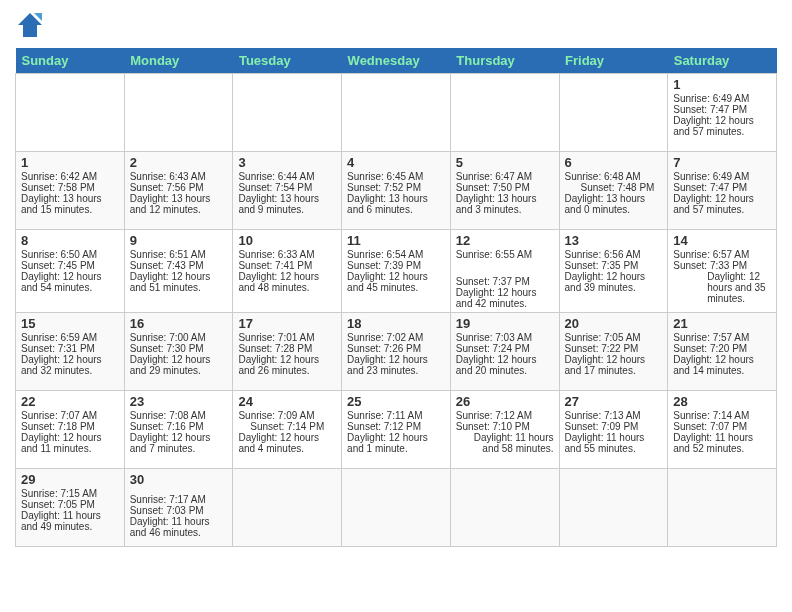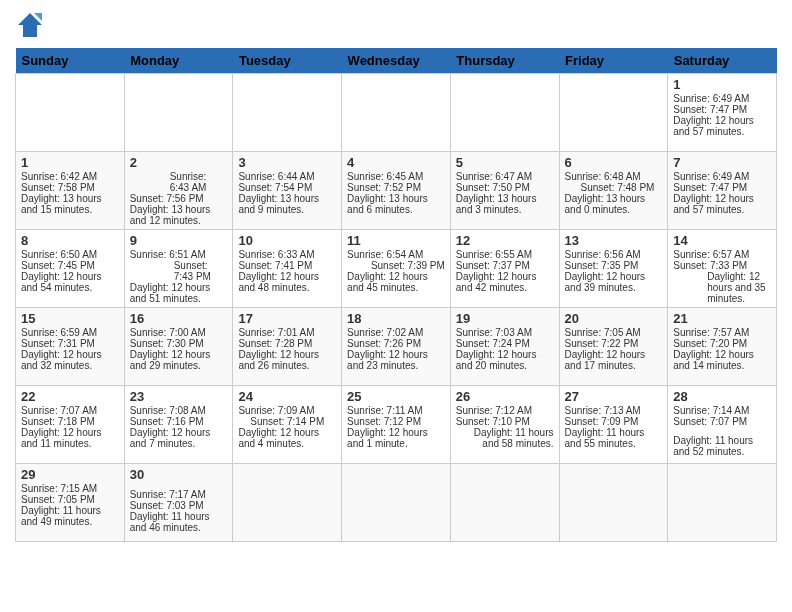--- a/index.html
+++ b/index.html
@@ -56,21 +56,21 @@
       font-size: 14px;
       color: #555;
     }
     table {
       width: 100%;
       border-collapse: collapse;
       table-layout: fixed;
     }
     th {
       background-color: #2a6db5;
-      color: #000000;
+      color: #86efac;
       text-align: left;
       padding: 5px 6px;
       font-size: 13px;
       font-weight: bold;
     }
     td {
       border: 1px solid #ccc;
       vertical-align: top;
       padding: 3px 5px;
       font-size: 10px;
@@ -146,21 +146,21 @@
         </tr>
         <tr>
           <td>
             <span class="day-num">1</span>
             <span style="display: block;">Sunrise: 6:42 AM</span>
             <span style="display: block;">Sunset: 7:58 PM</span>
             <span style="display: block;">Daylight: 13 hours and 15 minutes.</span>
           </td>
           <td>
             <span class="day-num">2</span>
-            <span style="display: block; margin-left: 40px;">Sunrise: 6:43 AM</span>
+            <span style="display: block;">Sunrise: 6:43 AM</span>
             <span style="display: block;">Sunset: 7:56 PM</span>
             <span style="display: block;">Daylight: 13 hours and 12 minutes.</span>
           </td>
           <td>
             <span class="day-num">3</span>
             <span style="display: block;">Sunrise: 6:44 AM</span>
             <span style="display: block;">Sunset: 7:54 PM</span>
             <span style="display: block;">Daylight: 13 hours and 9 minutes.</span>
           </td>
           <td>
@@ -191,39 +191,39 @@
         <tr>
           <td>
             <span class="day-num">8</span>
             <span style="display: block;">Sunrise: 6:50 AM</span>
             <span style="display: block;">Sunset: 7:45 PM</span>
             <span style="display: block;">Daylight: 12 hours and 54 minutes.</span>
           </td>
           <td>
             <span class="day-num">9</span>
             <span style="display: block;">Sunrise: 6:51 AM</span>
-            <span style="display: block; margin-left: 44px;">Sunset: 7:43 PM</span>
+            <span style="display: block;">Sunset: 7:43 PM</span>
             <span style="display: block;">Daylight: 12 hours and 51 minutes.</span>
           </td>
           <td>
             <span class="day-num">10</span>
             <span style="display: block;">Sunrise: 6:33 AM</span>
             <span style="display: block;">Sunset: 7:41 PM</span>
             <span style="display: block;">Daylight: 12 hours and 48 minutes.</span>
           </td>
           <td>
             <span class="day-num">11</span>
             <span style="display: block;">Sunrise: 6:54 AM</span>
-            <span style="display: block; text-align: right;">Sunset: 7:39 PM</span>
+            <span style="display: block;">Sunset: 7:39 PM</span>
             <span style="display: block;">Daylight: 12 hours and 45 minutes.</span>
           </td>
           <td>
             <span class="day-num">12</span>
             <span style="display: block;">Sunrise: 6:55 AM</span>
-            <span style="display: block;">Sunset: 7:37 PM</span>
+            <span style="display: block; margin-top: 16px;">Sunset: 7:37 PM</span>
             <span style="display: block;">Daylight: 12 hours and 42 minutes.</span>
           </td>
           <td>
             <span class="day-num">13</span>
             <span style="display: block;">Sunrise: 6:56 AM</span>
             <span style="display: block;">Sunset: 7:35 PM</span>
             <span style="display: block;">Daylight: 12 hours and 39 minutes.</span>
           </td>
           <td>
             <span class="day-num">14</span>
@@ -310,21 +310,21 @@
           <td>
             <span class="day-num">27</span>
             <span style="display: block;">Sunrise: 7:13 AM</span>
             <span style="display: block;">Sunset: 7:09 PM</span>
             <span style="display: block;">Daylight: 11 hours and 55 minutes.</span>
           </td>
           <td>
             <span class="day-num">28</span>
             <span style="display: block;">Sunrise: 7:14 AM</span>
             <span style="display: block;">Sunset: 7:07 PM</span>
-            <span style="display: block; margin-top: 8px;">Daylight: 11 hours and 52 minutes.</span>
+            <span style="display: block;">Daylight: 11 hours and 52 minutes.</span>
           </td>
         </tr>
         <tr>
           <td>
             <span class="day-num">29</span>
             <span style="display: block;">Sunrise: 7:15 AM</span>
             <span style="display: block;">Sunset: 7:05 PM</span>
             <span style="display: block;">Daylight: 11 hours and 49 minutes.</span>
           </td>
           <td>

